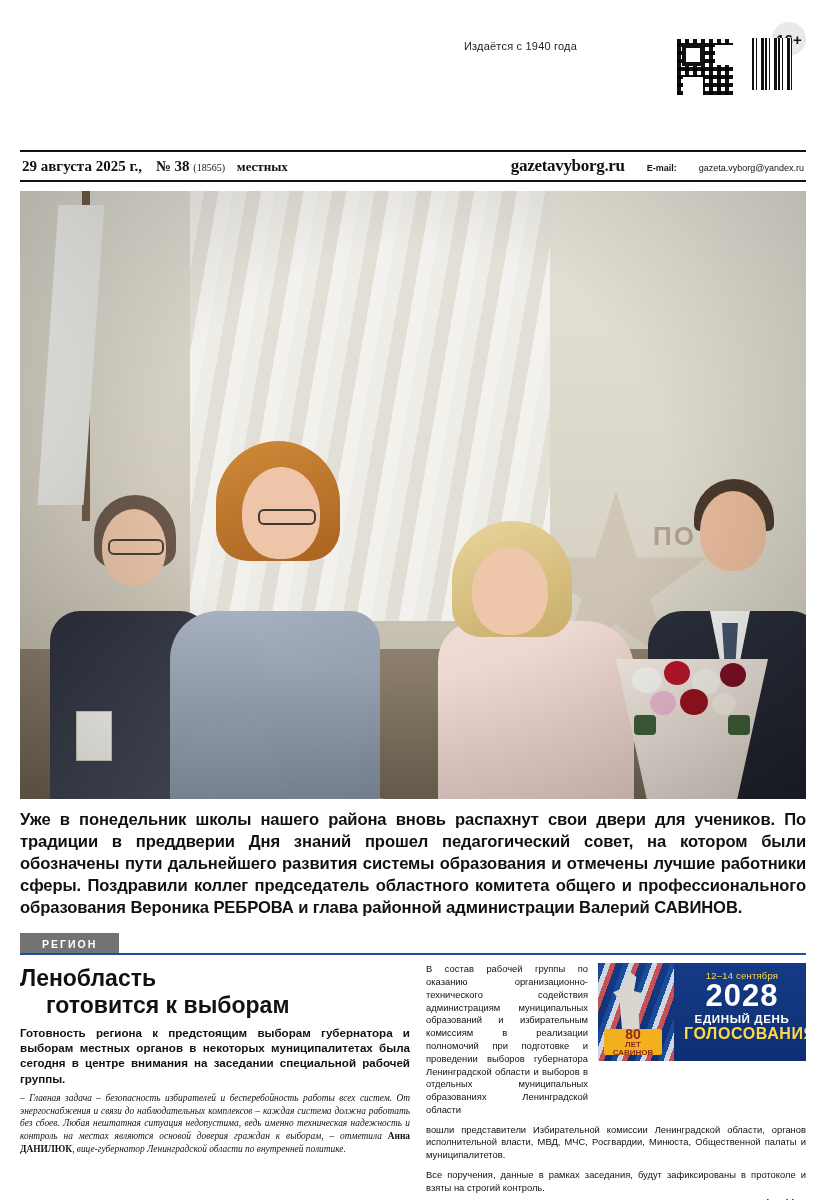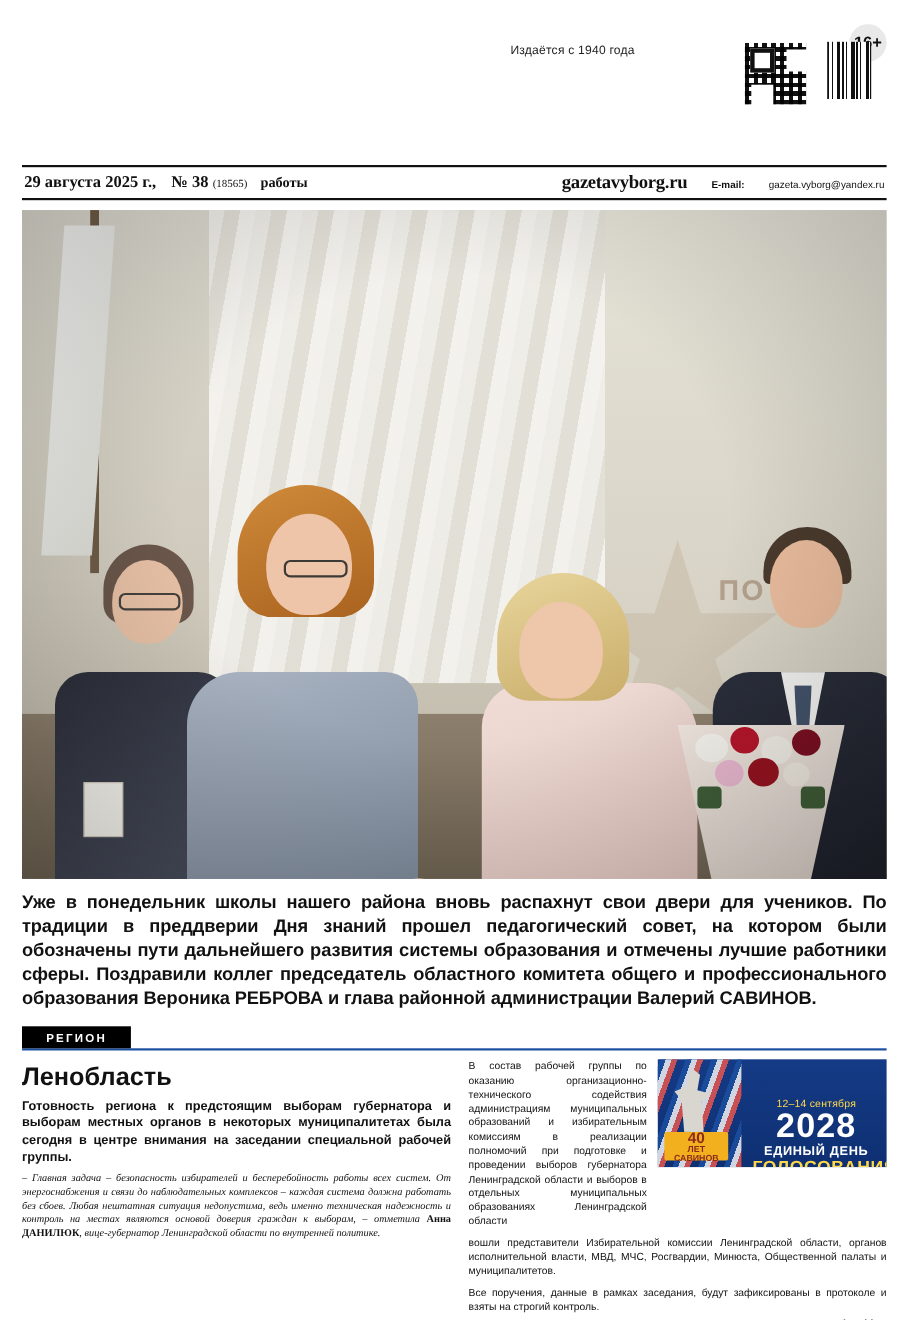--- a/index.html
+++ b/index.html
@@ -258,21 +258,21 @@
 
   
   .rubric-row {
     margin-top: 14px;
     display: flex;
     align-items: stretch;
     border-bottom: 2px solid #1b4fa0;
     height: 20px;
   }
   .rubric-tab {
-    background: #000000;
+    background: #737373;
     color: #fff;
     font-size: 10.5px;
     font-weight: bold;
     letter-spacing: 2px;
     padding: 2px 22px 0 22px;
     display: flex;
     align-items: center;
   }
   .rubric-fill { flex: 1; }
 
@@ -372,21 +372,20 @@
     font-weight: bold;
     display: flex; flex-direction: column; align-items: center; justify-content: center;
     line-height: 1;
     border-radius: 2px;
   }
   .banner .pobeda .big { font-size: 14px; }
   .banner .bright {
     position: absolute;
     left: 86px; top: 7px; right: 6px;
     text-align: center;
-    margin-top: 28px;
   }
   .banner .dates {
     font-size: 9.5px;
     color: #ffd84a;
     letter-spacing: .2px;
   }
   .banner .year {
     font-size: 31px;
     font-weight: bold;
     line-height: 0.98;
@@ -414,21 +413,21 @@
     <div class="since-line">Издаётся с 1940 года</div>
     <div class="qr"></div>
     <div class="barcode"></div>
   </div>
 
   <div class="datebar">
     <div class="date-left">
       <span>29 августа 2025 г.,</span>
       <span style="margin-left:10px;">№ 38</span>
       <span class="issue-sub">(18565)</span>
-      <span class="weekday">работы</span>
+      <span class="weekday">местных</span>
     </div>
     <div class="date-right">
       <span class="site">gazetavyborg.ru</span>
       <span class="email-label">E-mail:</span>
       <span class="email-addr">gazeta.vyborg@yandex.ru</span>
     </div>
   </div>
 
   <div class="photo">
     <div class="ph-bg"></div>
@@ -484,38 +483,39 @@
   <div class="rubric-row">
     <div class="rubric-tab">РЕГИОН</div>
     <div class="rubric-fill"></div>
   </div>
 
   <div class="bottom">
 
     <div class="col-left">
       <div class="headline">
         <span>Ленобласть</span>
+        <span class="l2">готовится к выборам</span>
       </div>
       <div class="body-bold">Готовность региона к предстоящим выборам губернатора и выборам местных органов в некоторых муниципалитетах была сегодня в центре внимания на заседании специальной рабочей группы.</div>
       <div class="body-italic">
         <span>– Главная задача – безопасность избирателей и бесперебойность работы всех систем. От энергоснабжения и связи до наблюдательных комплексов – каждая система должна работать без сбоев. Любая нештатная ситуация недопустима, ведь именно техническая надежность и контроль на местах являются основой доверия граждан к выборам,</span><span> – отметила </span><b>Анна ДАНИЛЮК</b><span>, вице-губернатор Ленинградской области по внутренней политике.</span>
       </div>
     </div>
 
     <div class="col-right">
       <div class="right-top">
         <div class="right-col-text">
           <div class="rtxt">В состав рабочей группы по оказанию организационно-технического содействия администрациям муниципальных образований и избирательным комиссиям в реализации полномочий при подготовке и проведении выборов губернатора Ленинградской области и выборов в отдельных муниципальных образованиях Ленинградской области</div>
         </div>
 
         <div class="banner">
           <div class="stripes"></div>
           <div class="fig"></div>
           <div class="pobeda">
-            <span class="big">40</span>
+            <span class="big">80</span>
             <span>ЛЕТ</span>
             <span>САВИНОВ</span>
           </div>
           <div class="bright">
             <div class="dates">12–14 сентября</div>
             <div class="year">2028</div>
             <div class="l1">ЕДИНЫЙ ДЕНЬ</div>
             <div class="l2y">ГОЛОСОВАНИЯ</div>
           </div>
         </div>

